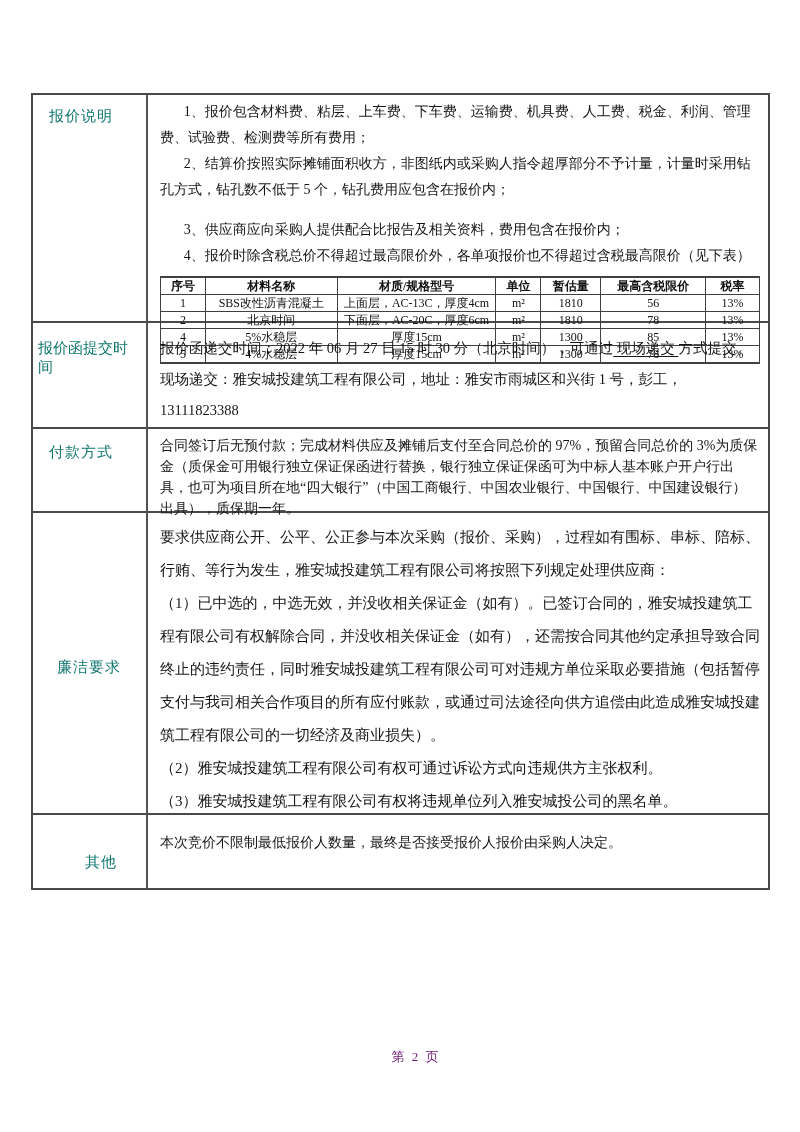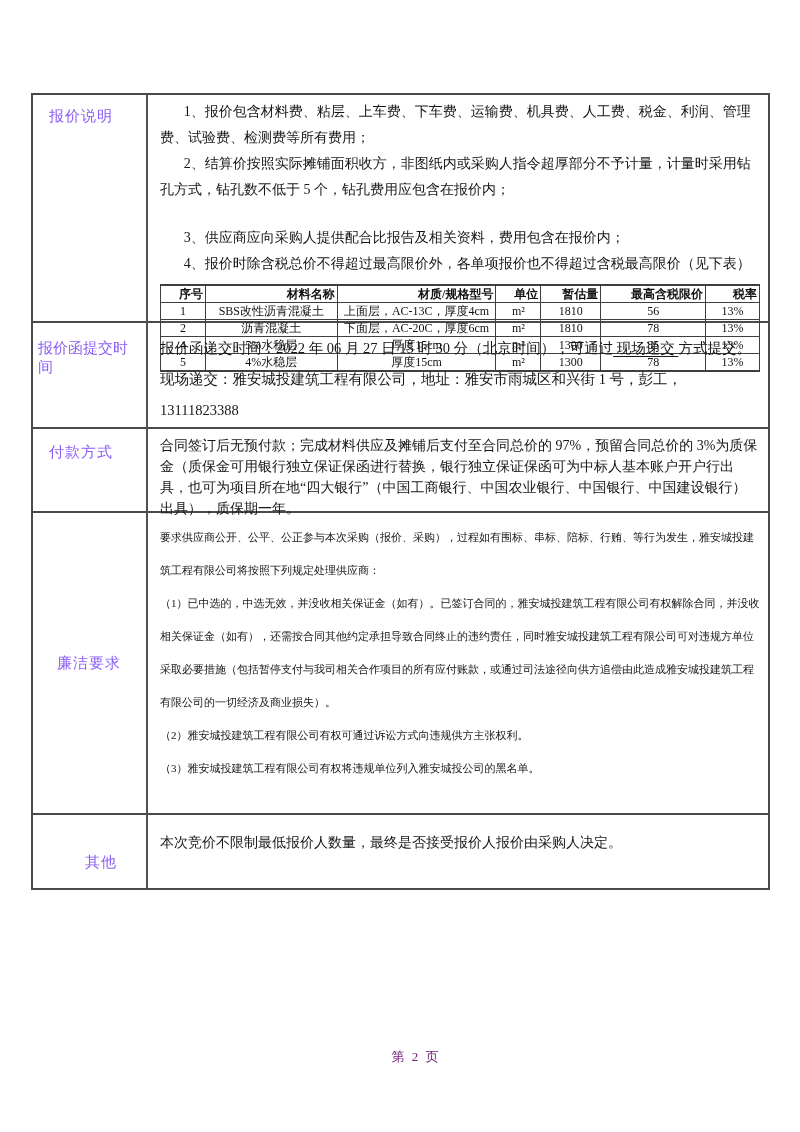--- a/index.html
+++ b/index.html
@@ -23,21 +23,21 @@
   .trow {
     display: grid;
     grid-template-columns: 115px 1fr;
     border-bottom: 2px solid #4a4a4a;
   }
   .trow:last-child { border-bottom: none; }
   .label-cell {
     border-right: 2px solid #515151;
     font-size: 15px;
     letter-spacing: 1px;
-    color: #8b5cf6;
+    color: #0f766e;
   }
   .content-cell {
     padding: 4px 8px 4px 12px;
     font-size: 14px;
     color: #161616;
   }
   
   .r1 { height: 228px; }
   .r2 { height: 106px; }
   .r3 { height: 84px; }
@@ -47,50 +47,49 @@
   .lc1 { padding: 12px 0 0 16px; }
   .lc2 { padding: 16px 4px 0 5px; letter-spacing: 0; }
   .lc3 { padding: 14px 8px 0 16px; }
   .lc4 { display: flex; align-items: center; padding-left: 24px; }
   .lc5 { padding: 38px 0 0 52px; }
 
   .cc1 p {
     line-height: 26px;
     text-indent: 1.7em;
   }
-  .cc1 p.gap-before { margin-top: 22px; }
+  .cc1 p.gap-before { margin-top: 14px; }
 
   .limit-table {
     width: 100%;
     margin-top: 7px;
     border-collapse: collapse;
     font-size: 12px;
     text-align: center;
     color: #111;
   }
   .limit-table th, .limit-table td {
     border: 1px solid #3f3f3f;
     padding: 1px 2px;
     line-height: 14px;
     font-weight: normal;
   }
   .limit-table thead th {
     border-top: 2px solid #3f3f3f;
     font-weight: bold;
-    text-align: right;
   }
   .limit-table tbody tr:last-child td { border-bottom: 2px solid #3f3f3f; }
 
   .cc2 { padding-top: 10px; line-height: 31px; font-size: 14.5px; }
   .cc2 .underlined {
     text-decoration: underline;
     text-underline-offset: 3px;
   }
   .cc3 { padding-top: 6px; line-height: 21px; font-size: 14px; }
-  .cc4 { padding-top: 8px; font-size: 11px; }
+  .cc4 { padding-top: 8px; font-size: 15px; }
   .cc4 p { line-height: 33px; }
   .cc5 { padding-top: 16px; line-height: 24px; }
 
   .footer {
     position: absolute;
     left: 16px;
     top: 1048px;
     width: 100%;
     text-align: center;
     font-size: 13px;
@@ -139,21 +138,21 @@
               <td>1</td>
               <td>SBS改性沥青混凝土</td>
               <td>上面层，AC-13C，厚度4cm</td>
               <td>m²</td>
               <td>1810</td>
               <td>56</td>
               <td>13%</td>
             </tr>
             <tr>
               <td>2</td>
-              <td>沥青混凝土</td>
+              <td>北京时间</td>
               <td>下面层，AC-20C，厚度6cm</td>
               <td>m²</td>
               <td>1810</td>
               <td>78</td>
               <td>13%</td>
             </tr>
             <tr>
               <td>4</td>
               <td>5%水稳层</td>
               <td>厚度15cm</td>

